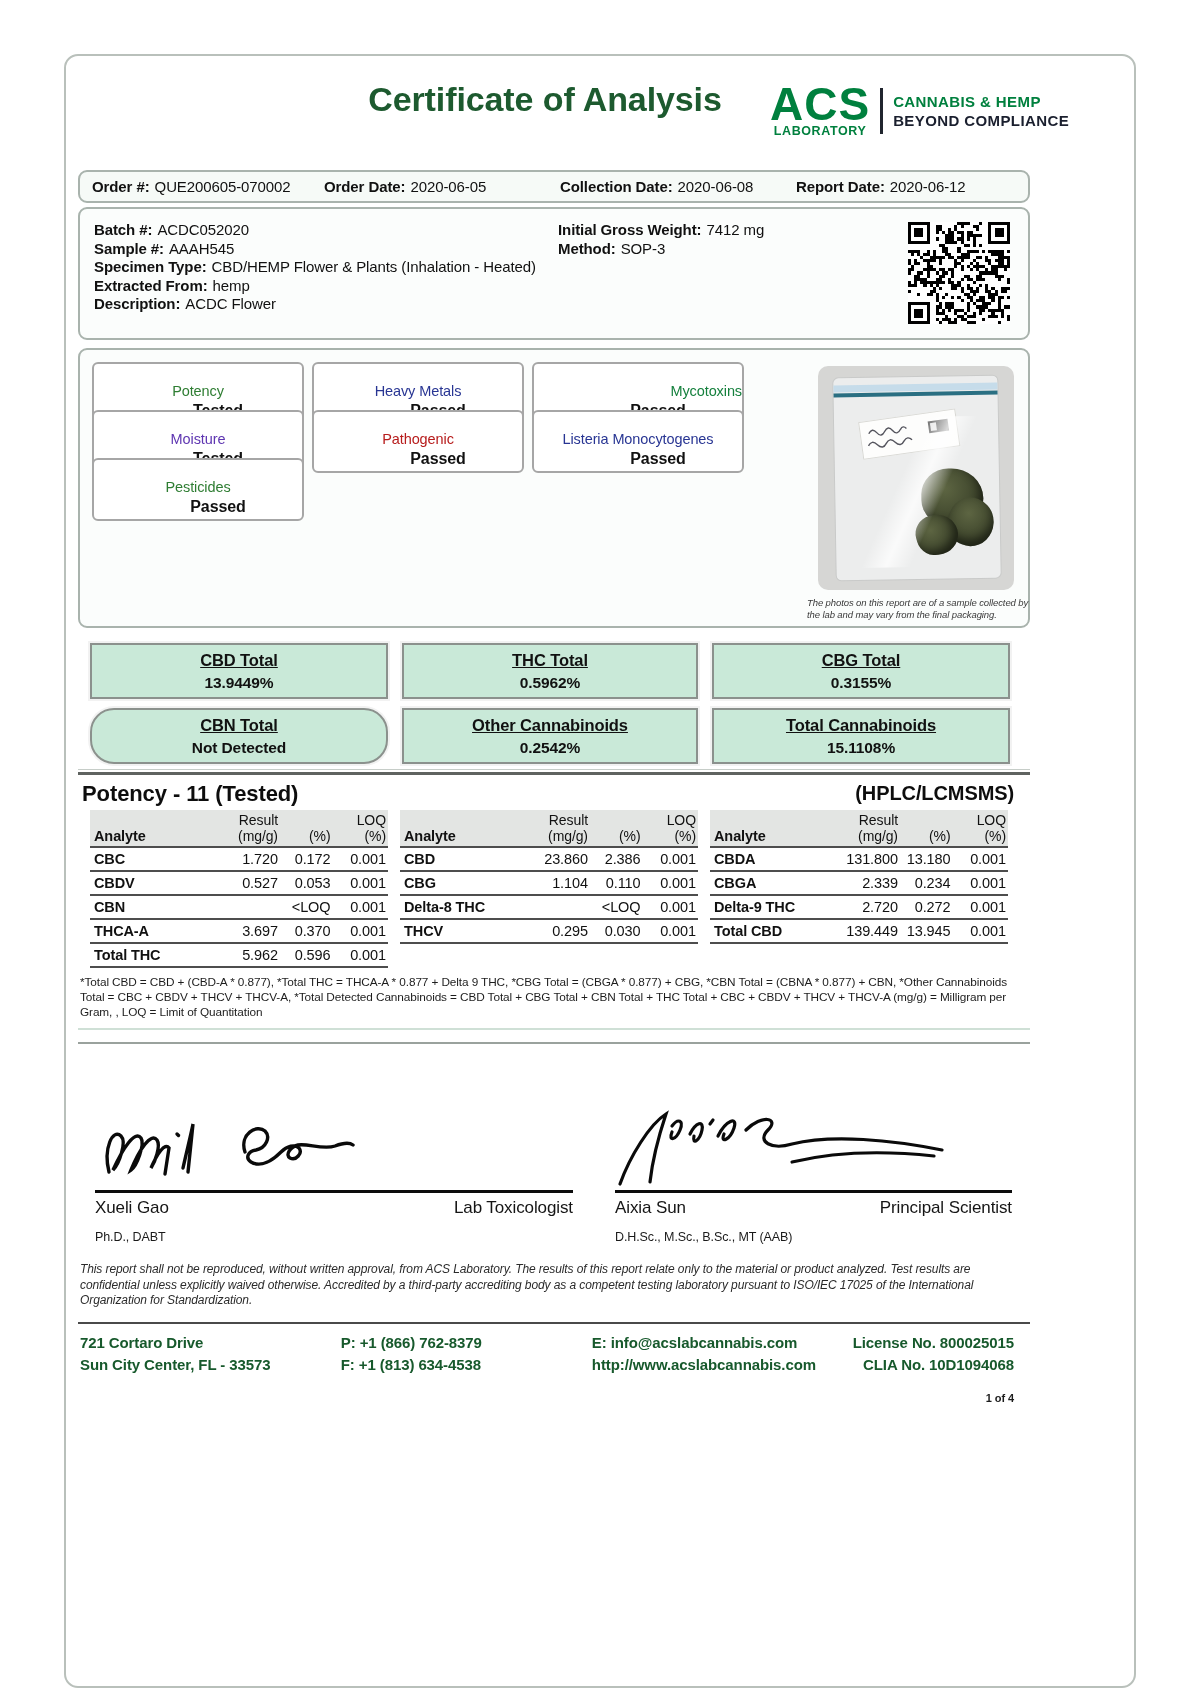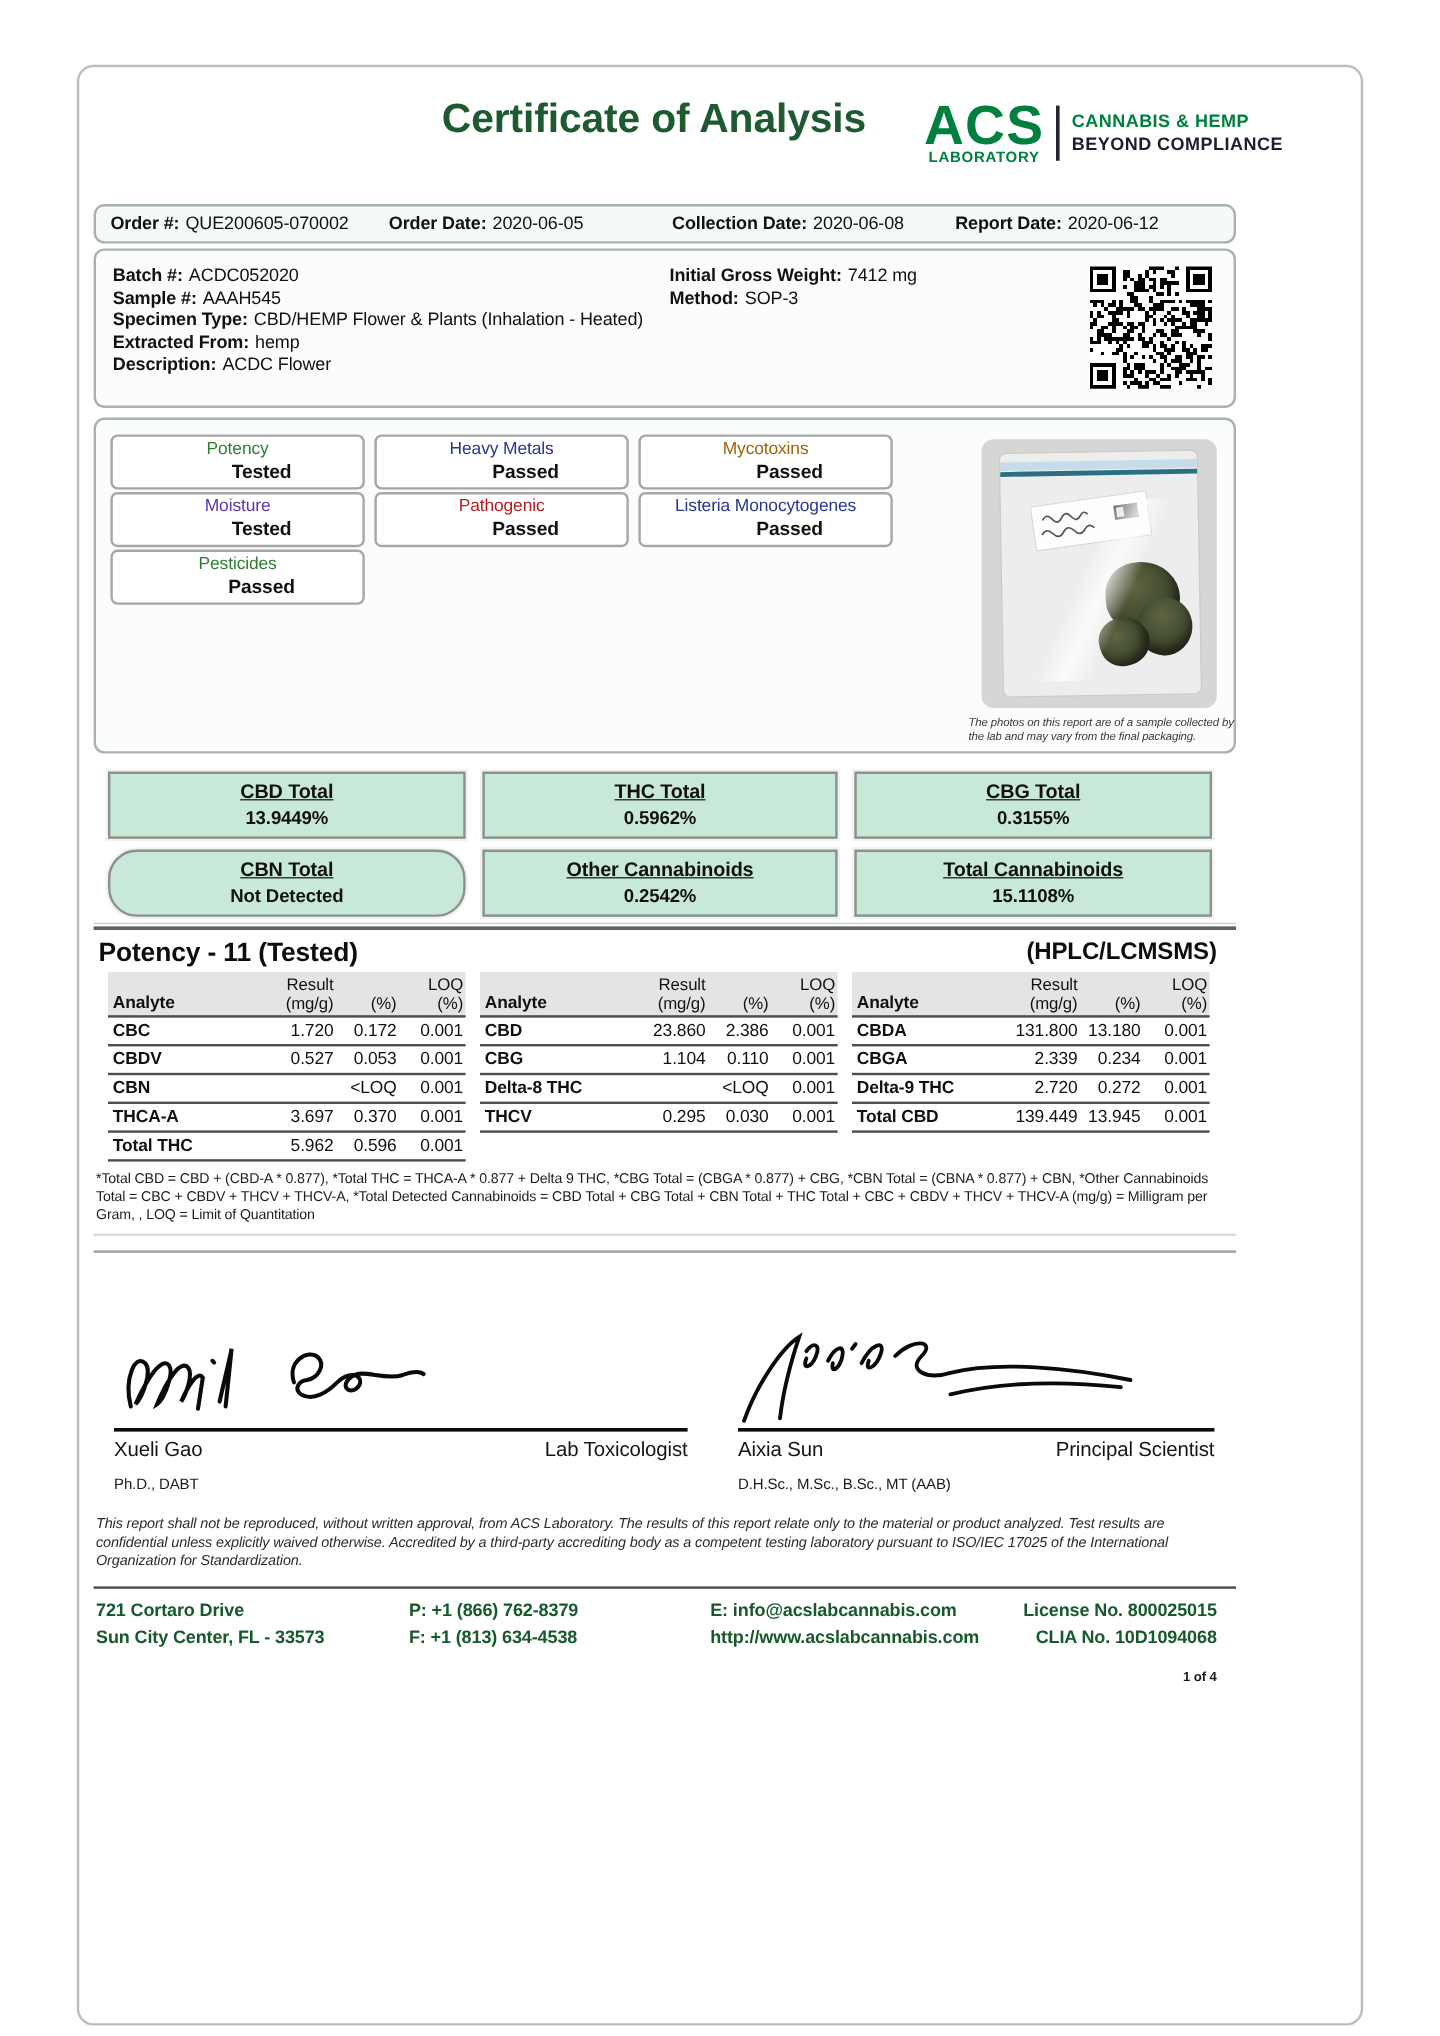--- a/index.html
+++ b/index.html
@@ -24,21 +24,21 @@
   .val{margin-left:5px;}
   .w1{width:232px;}.w2{width:236px;}.w3{width:236px;}
   .batch-panel{left:78px;top:207px;width:952px;height:133px;padding:12px 14px;}
   .batch-line{font-size:15px;line-height:18.5px;white-space:nowrap;}
   .batch-right{position:absolute;left:478px;top:12px;}
   .qr{position:absolute;right:18px;top:13px;width:102px;height:102px;background:#fff;}
   .qr svg{width:100%;height:100%;shape-rendering:crispEdges;}
   
   .tests-panel{left:78px;top:348px;width:952px;height:280px;}
   .status-box{position:absolute;width:208px;height:41px;background:#fff;border:2px solid #a6a6a6;border-radius:6px;
-              text-align:center;padding-top:1px;box-sizing:content-box;}
+              text-align:center;padding-top:18px;box-sizing:content-box;}
   .status-name{font-size:14.5px;line-height:19px;font-weight:500;}
   .status-val{font-size:16px;font-weight:bold;line-height:19px;color:#111;margin-left:40px;}
   .photo{position:absolute;right:14px;top:16px;width:196px;height:224px;background:#d6d6d4;border-radius:10px;overflow:hidden;}
   .bag{position:absolute;left:16px;top:10px;width:164px;height:202px;background:#eceded;border:1px solid #c9cac9;border-radius:6px;transform:rotate(-1deg);}
   .bag-zip-top{position:absolute;top:7px;left:0;width:100%;height:7px;background:#c6dcea;}
   .bag-zip{position:absolute;top:15px;left:0;width:100%;height:4px;background:#2a6f82;}
   .bag-label{position:absolute;left:26px;top:38px;width:96px;height:36px;background:#fdfdfc;border:1px solid #d8d8d4;transform:rotate(-7deg);}
   .bag-sheen{position:absolute;left:-30px;top:40px;width:240px;height:150px;
              background:linear-gradient(115deg,rgba(255,255,255,0) 40%,rgba(255,255,255,0.75) 48%,rgba(255,255,255,0) 56%);}
   .bud{position:absolute;border-radius:46% 54% 50% 48%;
@@ -127,21 +127,21 @@
   <div class="panel tests-panel">
     <div class="status-box" style="left:12px;top:12px;">
       <div class="status-name" style="color: rgb(46, 125, 50);">Potency</div>
       <div class="status-val">Tested</div>
     </div>
     <div class="status-box" style="left:232px;top:12px;">
       <div class="status-name" style="color: rgb(40, 53, 147);">Heavy Metals</div>
       <div class="status-val">Passed</div>
     </div>
     <div class="status-box" style="left:452px;top:12px;">
-      <div class="status-name" style="color: #a16207;">Mycotoxins</div>
+      <div class="status-name" style="color: #15803d; text-align: right;">Mycotoxins</div>
       <div class="status-val">Passed</div>
     </div>
     <div class="status-box" style="left:12px;top:60px;">
       <div class="status-name" style="color: rgb(94, 53, 177);">Moisture</div>
       <div class="status-val">Tested</div>
     </div>
     <div class="status-box" style="left:232px;top:60px;">
       <div class="status-name" style="color: rgb(183, 28, 28);">Pathogenic</div>
       <div class="status-val">Passed</div>
     </div>

